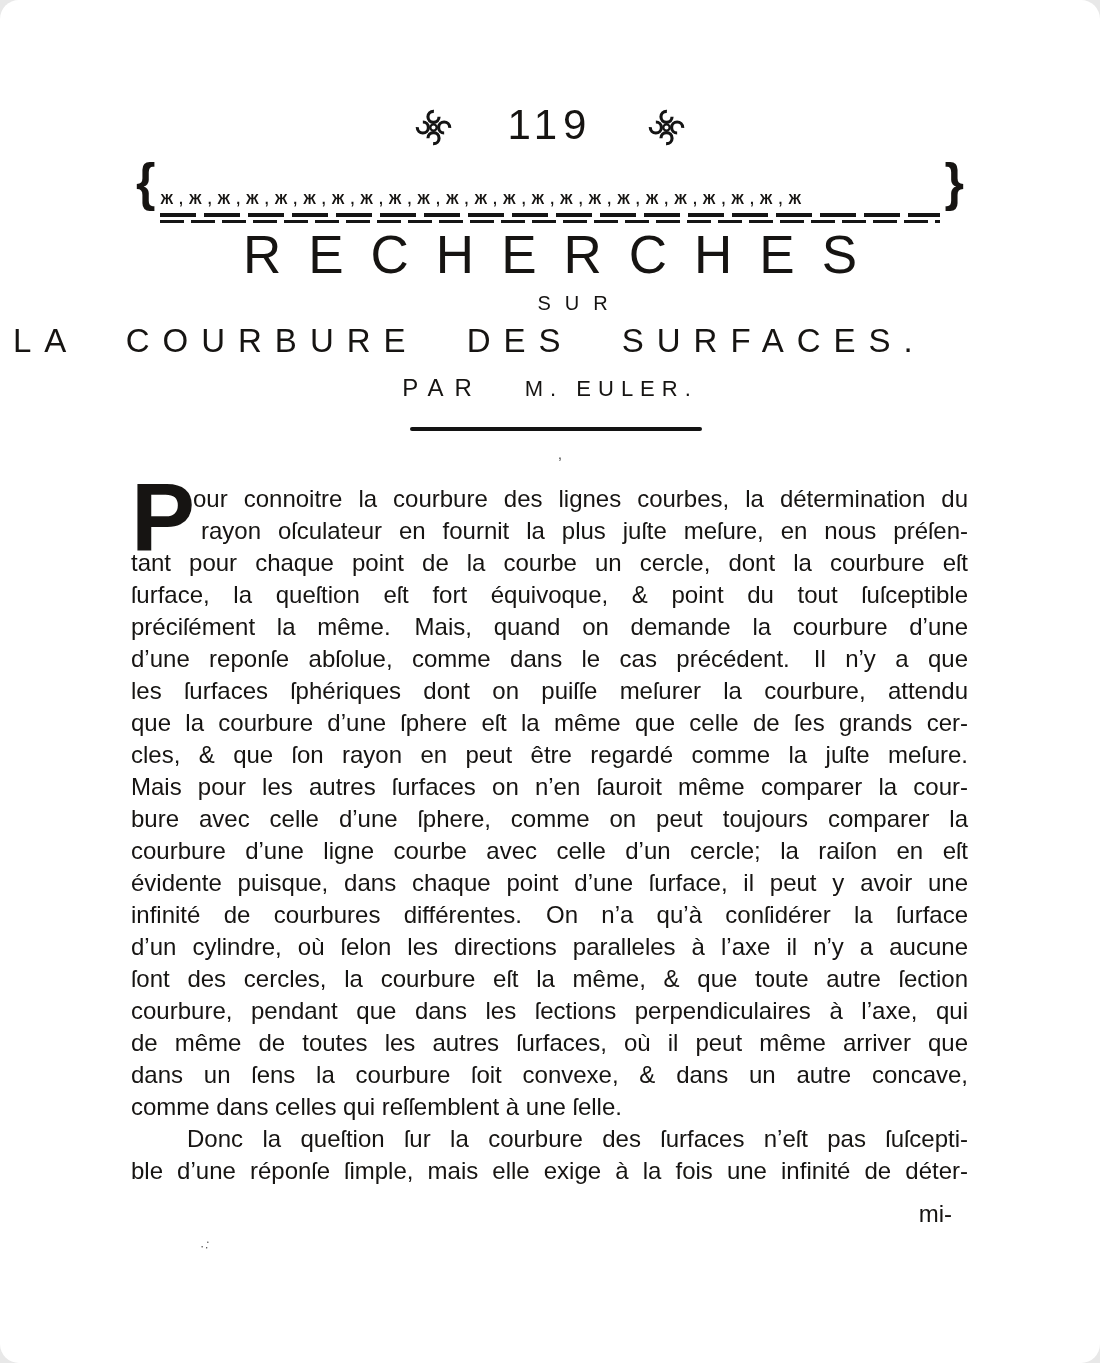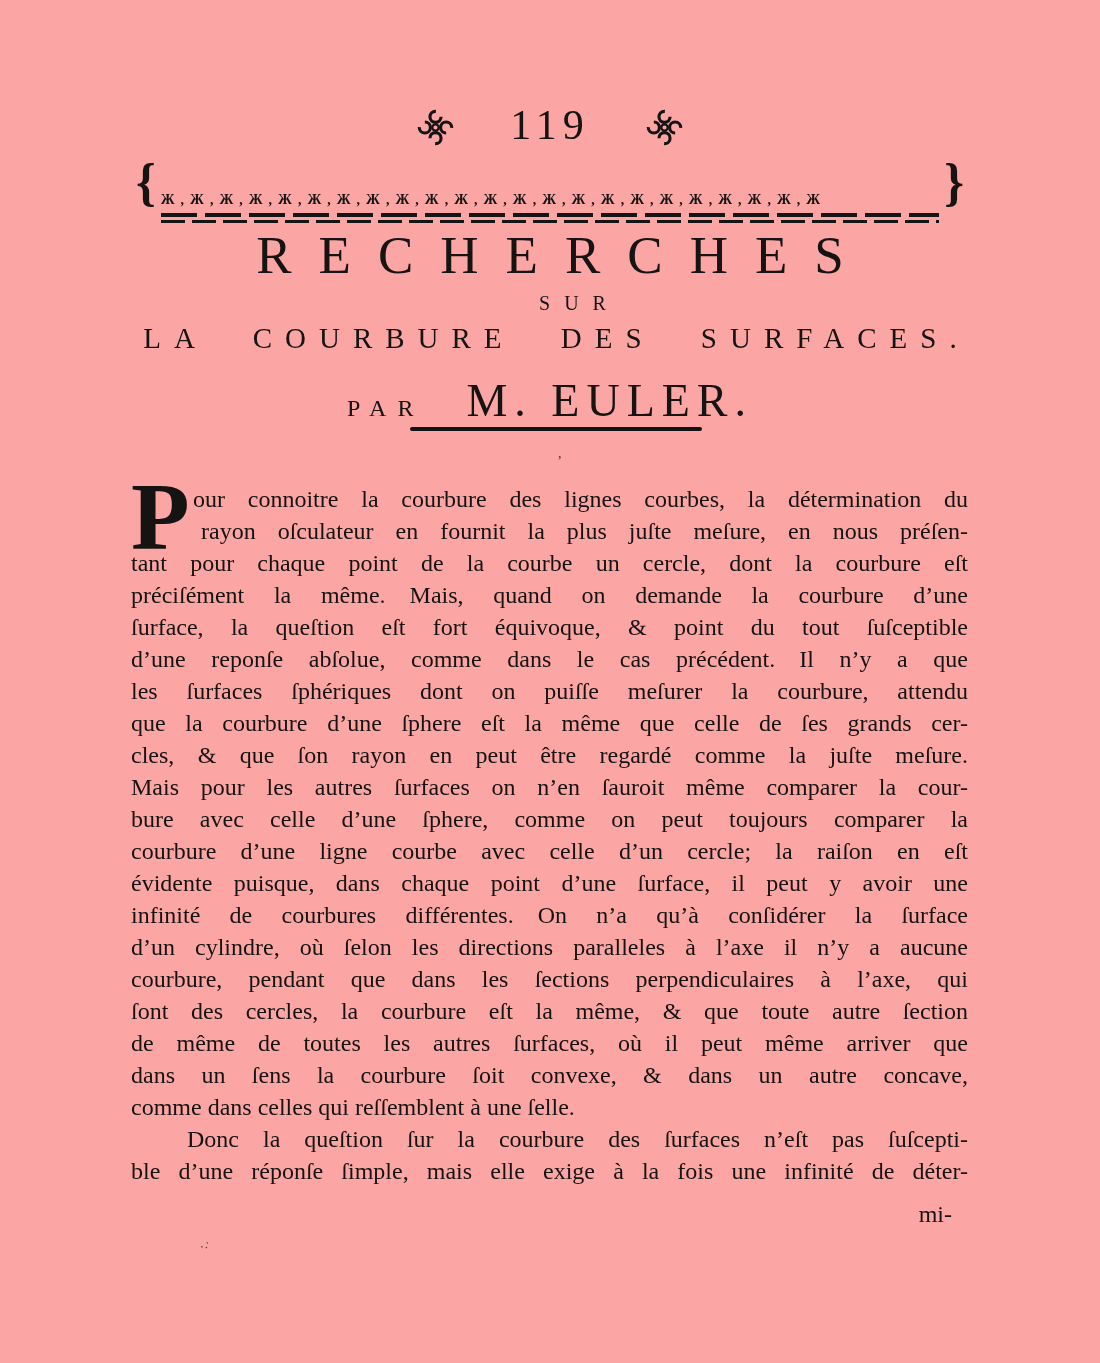--- a/index.html
+++ b/index.html
@@ -1,23 +1,24 @@
 <!DOCTYPE html>
 <html><head>
 <meta charset="utf-8">
 <style>
   html,body{margin:0;padding:0;background:#e8e8e8;}
   .page{
     position:relative;
     width:1100px;height:1363px;
     margin:0 auto;
-    background:#fca5a5;
+    background:#ffffff;
     color:#161412;
-    font-family:Liberation Serif, serif;
+    font-family:Liberation Sans, sans-serif;
     overflow:hidden;
+    border-radius:19px;
   }
   
   .header-row{
     position:absolute;top:106px;left:0;right:0;
     display:flex;justify-content:center;align-items:center;gap:56px;
   }
   .page-number{
     font-size:42px;letter-spacing:6px;line-height:1;
     transform:translateY(-2px);
   }
@@ -51,29 +52,29 @@
     position:absolute;top:226px;left:0;right:0;
     text-align:center;font-size:53px;line-height:1.1;
     letter-spacing:27px;text-indent:27px;
   }
   .t-sur{
     position:absolute;top:292px;left:0;right:0;
     text-align:center;font-size:20px;letter-spacing:14px;text-indent:14px;padding-left:45px;
   }
   .t-main{
     position:absolute;top:322px;left:0;right:0;
-    text-align:center;font-size:29px;letter-spacing:13px;
+    text-align:left;font-size:33px;letter-spacing:13px;
     word-spacing:26px;text-indent:13px;white-space:nowrap;
   }
   .byline{
     position:absolute;top:374px;left:0;right:0;
     display:flex;justify-content:center;align-items:baseline;gap:42px;
   }
   .byline-prefix{font-size:24px;letter-spacing:11px;}
-  .byline-name{font-size:46px;letter-spacing:7px;}
+  .byline-name{font-size:22px;letter-spacing:7px;}
   .title-rule{
     position:absolute;top:427px;left:50%;
     width:292px;height:4px;margin-left:-140px;
     background:#131313;border-radius:2px;
   }
   .tiny-mark{
     position:absolute;top:446px;left:558px;
     font-size:14px;color:#3a3a3a;
   }
   
@@ -150,34 +151,34 @@
   </div>
   <div class="title-rule"></div>
   <div class="tiny-mark">,</div>
 
   <div class="body-text">
     <span class="drop-cap">P</span>
     <div>
         <div class="bline pad1">our connoitre la courbure des lignes courbes, la détermination du</div>
         <div class="bline pad2">rayon oſculateur en fournit la plus juſte meſure, en nous préſen-</div>
         <div class="bline">tant pour chaque point de la courbe un cercle, dont la courbure eſt</div>
+        <div class="bline">ſurface, la queſtion eſt fort équivoque, &amp; point du tout ſuſceptible</div>
         <div class="bline">préciſément la même.  Mais, quand on demande la courbure d’une</div>
-        <div class="bline">ſurface, la queſtion eſt fort équivoque, &amp; point du tout ſuſceptible</div>
         <div class="bline">d’une reponſe abſolue, comme dans le cas précédent.  Il n’y a que</div>
         <div class="bline">les ſurfaces ſphériques dont on puiſſe meſurer la courbure, attendu</div>
         <div class="bline">que la courbure d’une ſphere eſt la même que celle de ſes grands cer-</div>
         <div class="bline">cles, &amp; que ſon rayon en peut être regardé comme la juſte meſure.</div>
         <div class="bline">Mais pour les autres ſurfaces on n’en ſauroit même comparer la cour-</div>
         <div class="bline">bure avec celle d’une ſphere, comme on peut toujours comparer la</div>
         <div class="bline">courbure d’une ligne courbe avec celle d’un cercle; la raiſon en eſt</div>
         <div class="bline">évidente puisque, dans chaque point d’une ſurface, il peut y avoir une</div>
         <div class="bline">infinité de courbures différentes.  On n’a qu’à conſidérer la ſurface</div>
         <div class="bline">d’un cylindre, où ſelon les directions paralleles à l’axe il n’y a aucune</div>
+        <div class="bline">ſont des cercles, la courbure eſt la même, &amp; que toute autre ſection</div>
         <div class="bline">courbure, pendant que dans les ſections perpendiculaires à l’axe, qui</div>
-        <div class="bline">ſont des cercles, la courbure eſt la même, &amp; que toute autre ſection</div>
         <div class="bline">de même de toutes les autres ſurfaces, où il peut même arriver que</div>
         <div class="bline">dans un ſens la courbure ſoit convexe, &amp; dans un autre concave,</div>
         <div class="bline noj">comme dans celles qui reſſemblent à une ſelle.</div>
         <div class="bline ind">Donc la queſtion ſur la courbure des ſurfaces n’eſt pas ſuſcepti-</div>
         <div class="bline">ble d’une réponſe ſimple, mais elle exige à la fois une infinité de déter-</div>
       </div>
     <div class="catchword">mi-</div>
   </div>
 
   <div class="speck">.:</div>

